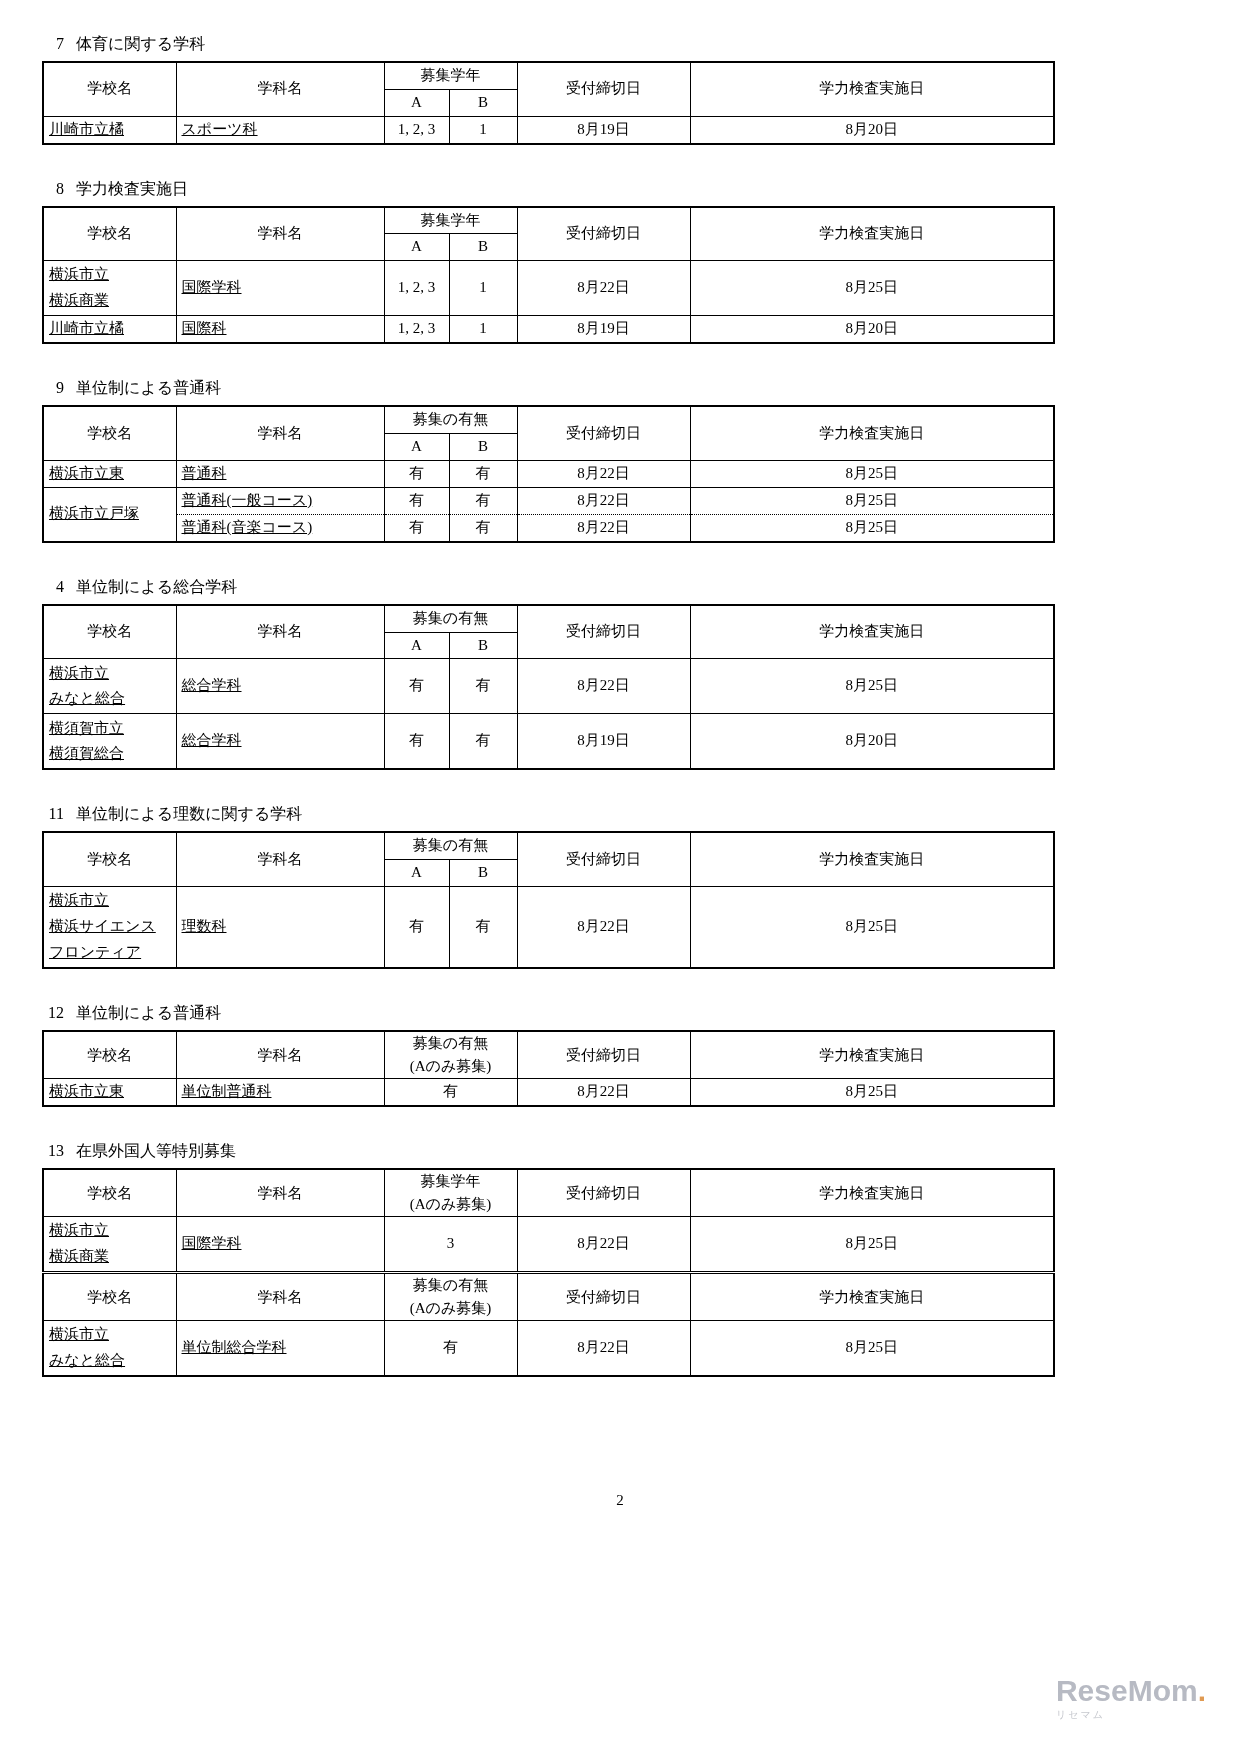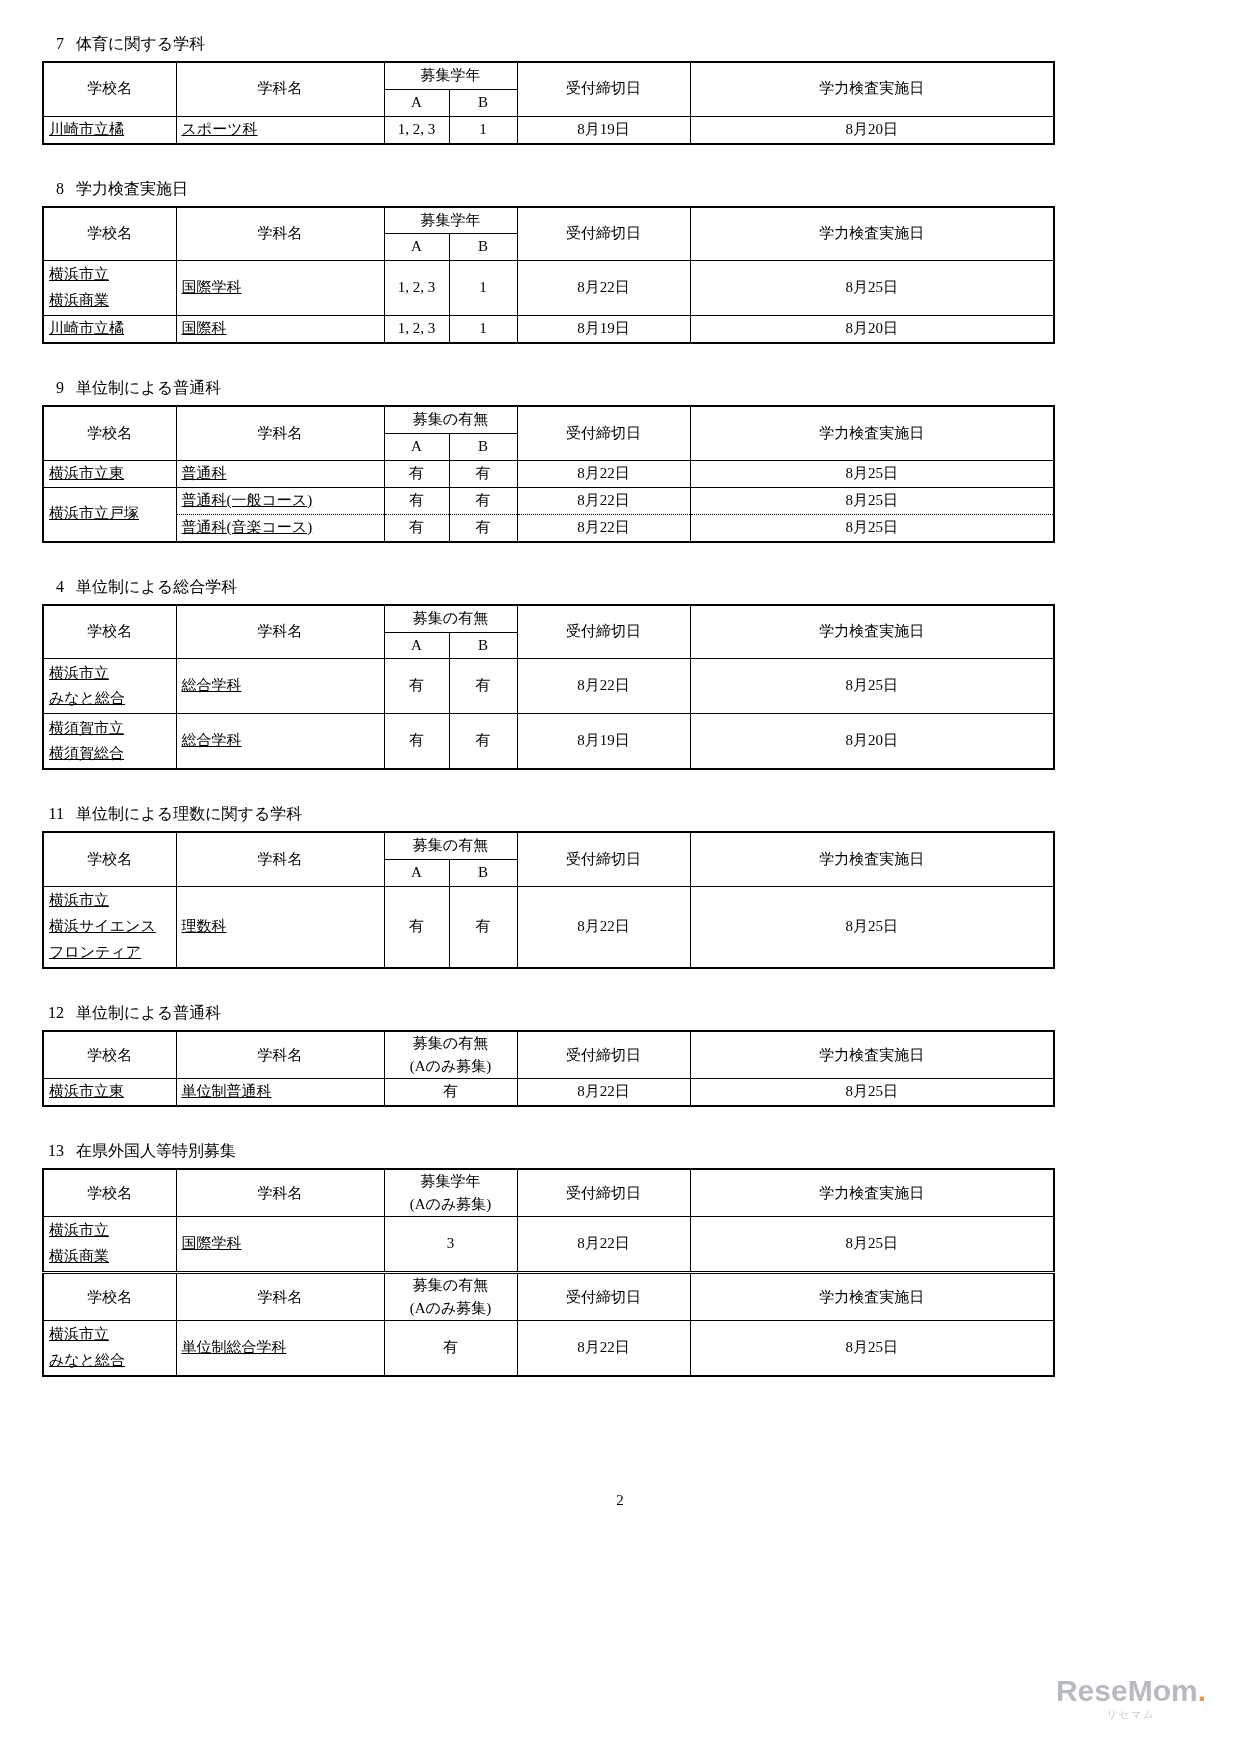--- a/index.html
+++ b/index.html
@@ -19,21 +19,21 @@
   .t .tl{text-align:left;text-decoration:underline;}
   tr.hr th{height:23px;}
   tr.hr2 th{height:46px;line-height:1.5;}
   tr.r1 td{height:26px;}
   tr.r2 td{height:54px;}
   tr.r3 td{height:80px;}
   td.db{border-bottom:1px dotted #000;}
   td.dt{border-top:1px dotted #000;}
   tr.dbl th{border-top:3px double #000;}
   .page-num{position:absolute;top:1492px;left:0;width:100%;text-align:center;font-size:15px;}
-  .logo{position:absolute;right:34px;top:1676px;text-align:center;font-family:"Liberation Sans","DejaVu Sans",sans-serif;}
+  .logo{position:absolute;right:34px;top:1676px;text-align:left;font-family:"Liberation Sans","DejaVu Sans",sans-serif;}
   .logo-main{font-size:30px;font-weight:bold;color:#b7bac3;line-height:1;}
   .logo-dot{color:#e09a52;}
   .logo-sub{font-size:10px;color:#c6c8ce;margin-top:2px;letter-spacing:2px;}
 </style>
 </head>
 <body>
 
 <div class="content">
 
   <div class="sec">

